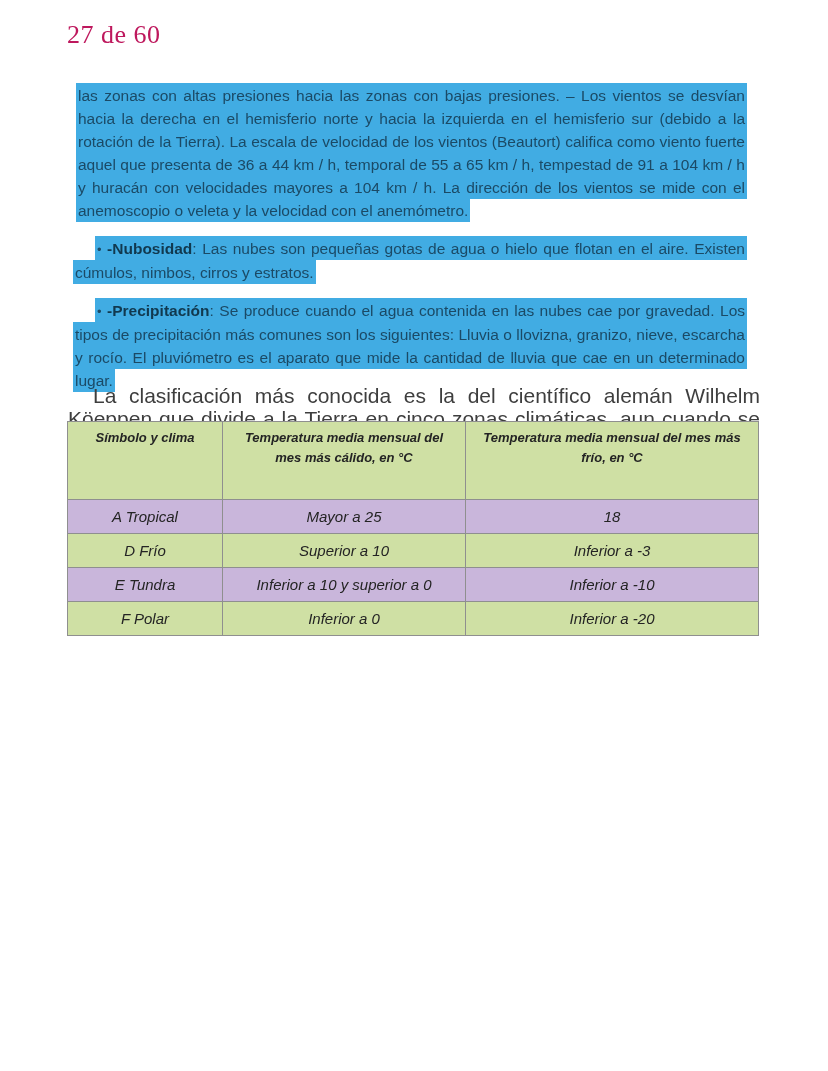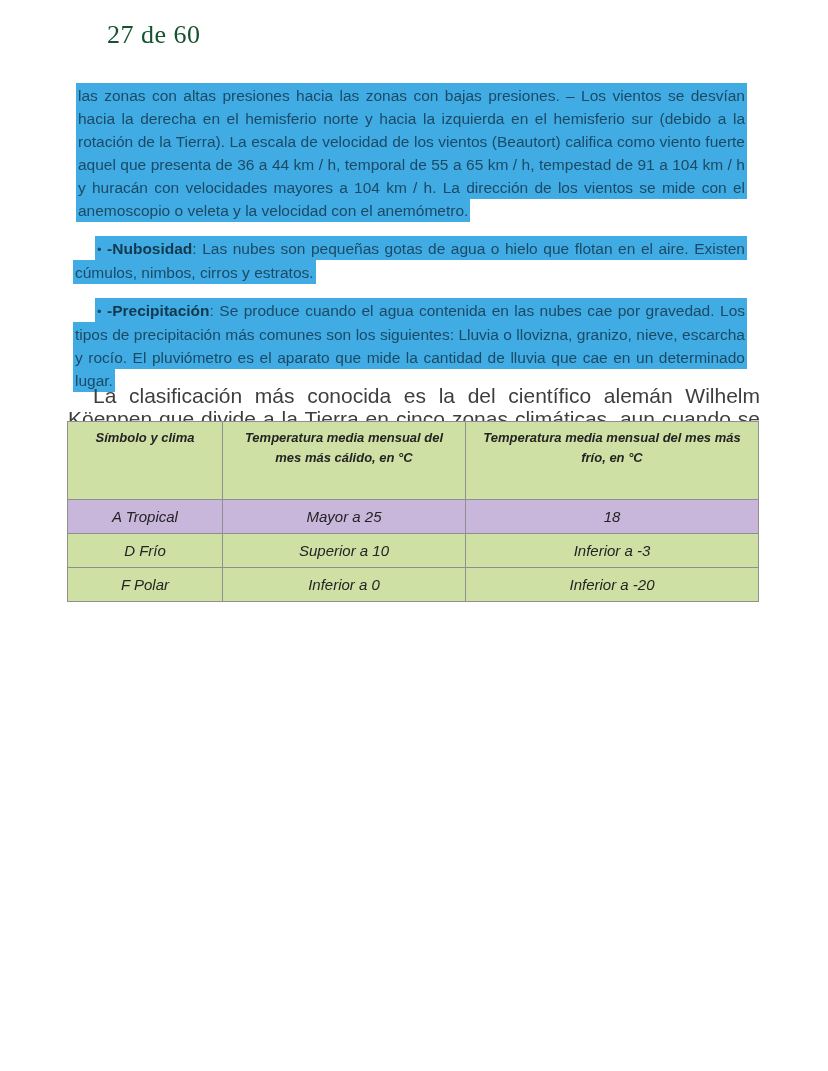--- a/index.html
+++ b/index.html
@@ -9,23 +9,22 @@
     position: relative;
     font-family: "Liberation Sans", sans-serif;
     overflow: hidden;
   }
 
   .page-indicator {
     position: absolute;
     left: 67px; top: 20px;
     font-family: "Liberation Serif", serif;
     font-size: 26px;
-    color: #14532d;
+    color: #be185d;
     letter-spacing: 0.5px;
-    margin-left: 40px;
   }
 
   .textblock {
     position: absolute;
     left: 58px; top: 68px;
     width: 704px;
     font-size: 15.5px;
     line-height: 23px;
     color: #1b4a66;
     text-align: justify;
@@ -119,19 +118,24 @@
     <tr class="row-purple">
       <td>A Tropical</td>
       <td>Mayor a 25</td>
       <td>18</td>
     </tr>
     <tr class="row-green">
       <td>D Frío</td>
       <td>Superior a 10</td>
       <td>Inferior a -3</td>
     </tr>
+    <tr class="row-purple">
+      <td>E Tundra</td>
+      <td>Inferior a 10 y superior a 0</td>
+      <td>Inferior a -10</td>
+    </tr>
     <tr class="row-green">
       <td>F Polar</td>
       <td>Inferior a 0</td>
       <td>Inferior a -20</td>
     </tr>
   </tbody>
 </table>
 
 </body></html>

